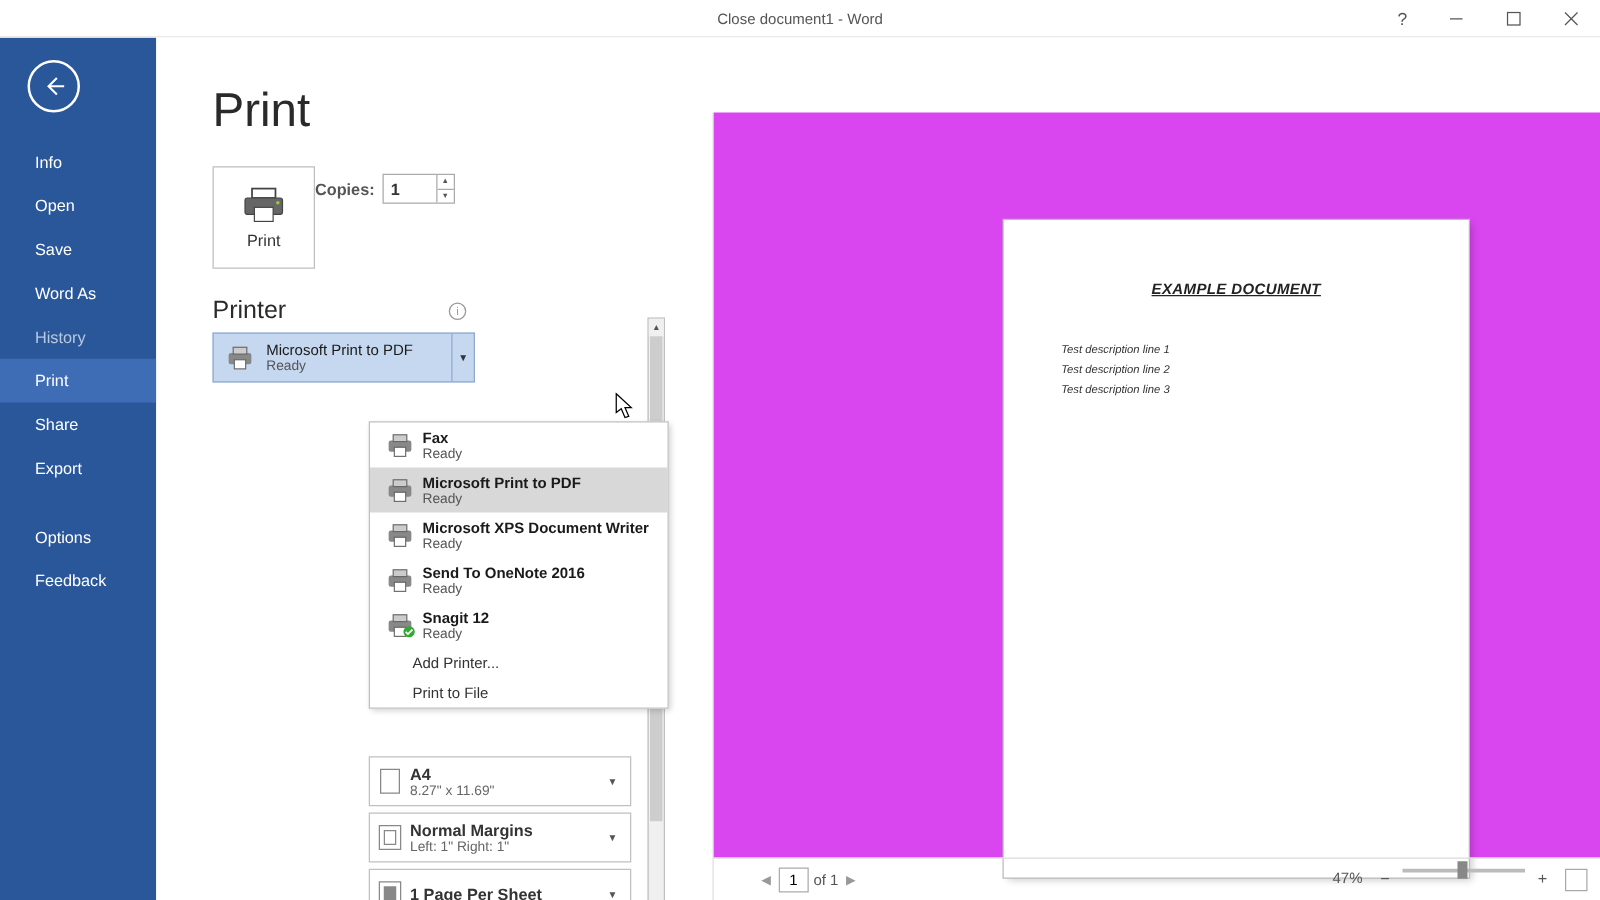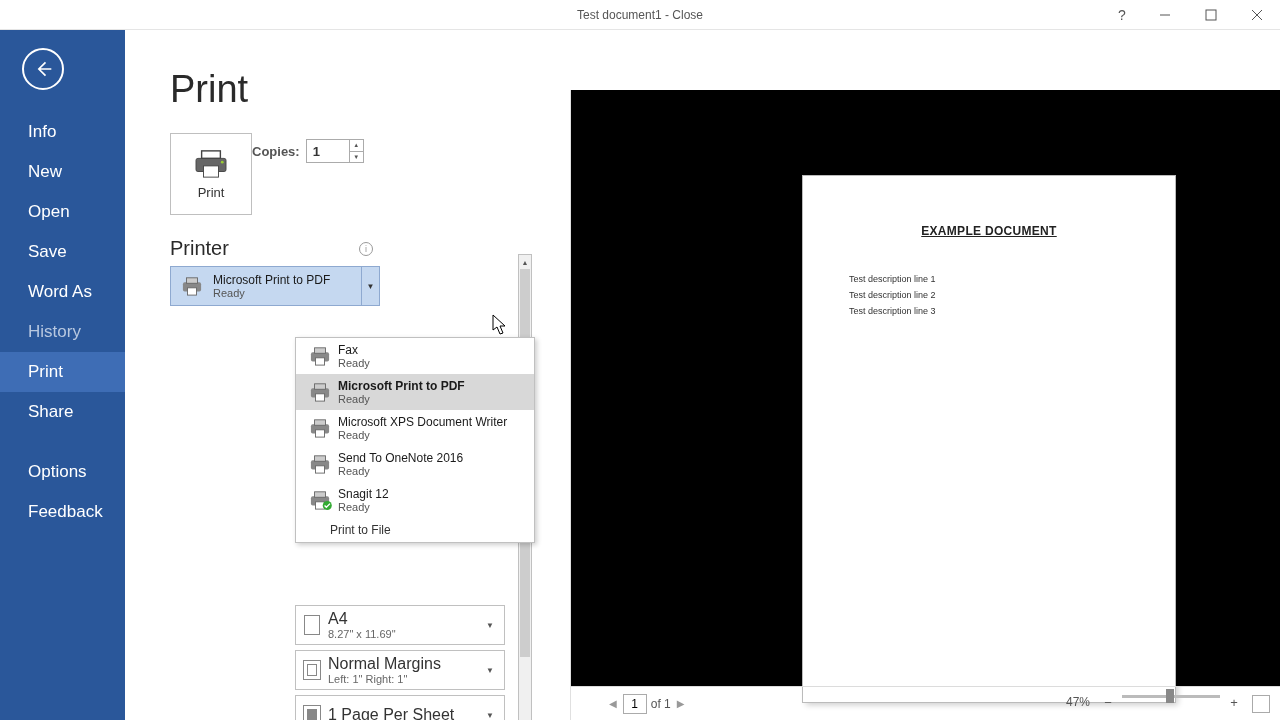--- a/index.html
+++ b/index.html
@@ -10,21 +10,21 @@
 .win-controls { position: absolute; right: 0; display: flex; }
 .win-btn { width: 46px; height: 30px; display: flex; align-items: center; justify-content: center; color: #555; font-size: 14px; cursor: pointer; }
 .help-btn { width: 40px; height: 30px; display: flex; align-items: center; justify-content: center; color: #555; font-size: 14px; position: absolute; right: 138px; cursor: pointer; }
 .username { position: absolute; top: 38px; right: 15px; font-size: 12px; color: #555; }
 
 .app-body { display: flex; height: calc(100% - 30px); }
 
 .sidebar { width: 125px; background: #2a579a; color: #fff; padding-top: 18px; }
 .back-btn { width: 42px; height: 42px; border: 2px solid #fff; border-radius: 50%; margin: 0 0 22px 22px; display: flex; align-items: center; justify-content: center; cursor: pointer; }
 .back-btn svg { width: 20px; height: 20px; }
-.nav-item { padding: 10px 0 10px 28px; font-size: 17px; color: #fff; cursor: pointer; }
+.nav-item { padding: 10px 0 10px 28px; font-size: 13px; color: #fff; cursor: pointer; }
 .nav-item.selected { background: #3e6db5; }
 .nav-item.dim { color: #b8c8e0; }
 .nav-gap { height: 20px; }
 
 .main { flex: 1; background: #fff; position: relative; padding: 38px 0 0 45px; }
 .page-title { font-size: 38px; font-weight: 300; color: #2a2a2a; }
 
 .print-controls { display: flex; align-items: flex-start; margin-top: 22px; }
 .print-btn { width: 82px; height: 82px; border: 1px solid #bfbfbf; display: flex; flex-direction: column; align-items: center; justify-content: center; cursor: pointer; }
 .print-icon { width: 38px; height: 30px; margin-bottom: 6px; }
@@ -48,42 +48,42 @@
 .printer-status { font-size: 11px; color: #555; }
 .dd-arrow { width: 18px; height: 100%; border-left: 1px solid #8ea9d0; display: flex; align-items: center; justify-content: center; font-size: 8px; color: #333; }
 
 .cursor { position: absolute; left: 367px; top: 284px; z-index: 20; pointer-events: none; }
 
 .dropdown { position: absolute; left: 170px; top: 307px; width: 240px; background: #fff; border: 1px solid #c0c0c0; box-shadow: 2px 2px 5px rgba(0,0,0,0.2); z-index: 10; }
 .dd-item { display: flex; align-items: center; padding: 5px 6px; cursor: pointer; }
 .dd-item.hover { background: #d8d8d8; }
 .dd-icon { width: 36px; display: flex; align-items: center; justify-content: center; }
 .dd-text { flex: 1; }
-.dd-text .name { font-size: 12px; color: #1a1a1a; font-weight: 400; }
+.dd-text .name { font-size: 12px; color: #1a1a1a; font-weight: 700; }
 .dd-text .status { font-size: 11px; color: #555; }
 .dd-simple { padding: 5px 6px 5px 34px; font-size: 12px; color: #333; cursor: pointer; }
 .dd-item.hover .name { font-weight: 700; }
 
 .setting-row { width: 210px; height: 40px; border: 1px solid #c0c0c0; display: flex; align-items: center; margin-top: 5px; cursor: pointer; }
 .setting-row .icon-cell { width: 32px; display: flex; align-items: center; justify-content: center; }
 .setting-row .text-cell { flex: 1; }
-.setting-row .line1 { font-size: 16px; color: #333; }
+.setting-row .line1 { font-size: 13px; color: #333; font-weight: bold; }
 .setting-row .line2 { font-size: 11px; color: #666; }
 .setting-row .dd-caret { width: 18px; font-size: 8px; color: #555; }
 
 .settings-stack { position: absolute; left: 170px; top: 570px; }
 
 .vscroll { position: absolute; left: 393px; top: 224px; width: 14px; height: 486px; border: 1px solid #c0c0c0; background: #f0f0f0; }
 .vscroll .arrow { height: 14px; display: flex; align-items: center; justify-content: center; font-size: 7px; color: #555; background: #f0f0f0; cursor: pointer; }
 .vscroll .track { height: calc(100% - 28px); position: relative; }
 .vscroll .thumb { position: absolute; left: 1px; right: 1px; top: 0; height: 85%; background: #cdcdcd; cursor: pointer; }
 
 .divider { position: absolute; left: 445px; top: 60px; bottom: 0; width: 1px; background: #e0e0e0; }
 
-.preview-area { position: absolute; left: 446px; top: 60px; right: 0; bottom: 34px; background: #000000; }
+.preview-area { position: absolute; left: 446px; top: 60px; right: 0; bottom: 34px; background: #d946ef; font-style: italic; }
 .page-preview { position: absolute; left: 232px; top: 86px; width: 372px; height: 526px; background: #fff; box-shadow: 0 0 0 1px #bbb, 3px 3px 6px rgba(0,0,0,0.2); padding: 48px 0 0 0; }
 .doc-title { text-align: center; font-size: 12px; font-weight: bold; text-decoration: underline; color: #222; letter-spacing: 0.3px; }
 .doc-line { font-size: 9px; color: #333; margin-left: 46px; margin-top: 10px; }
 .doc-line + .doc-line { margin-top: 6px; }
 
 .footer { position: absolute; left: 446px; bottom: 0; right: 0; height: 34px; border-top: 1px solid #dcdcdc; display: flex; align-items: center; }
 .page-nav { position: absolute; left: 36px; display: flex; align-items: center; gap: 4px; }
 .nav-arrow { font-size: 10px; color: #999; cursor: pointer; padding: 2px; }
 .page-input { width: 24px; height: 20px; border: 1px solid #ababab; text-align: center; font-size: 12px; }
 .page-of { font-size: 12px; color: #555; }
@@ -98,21 +98,21 @@
 .page-icon { width: 16px; height: 20px; border: 1px solid #888; }
 .margin-icon { width: 18px; height: 20px; border: 1px solid #888; position: relative; }
 .margin-icon::before { content:""; position:absolute; inset:3px; border:1px solid #888; }
 .sheet-icon { width: 18px; height: 20px; border: 1px solid #888; position: relative; }
 .sheet-icon::after { content:""; position:absolute; inset:3px; background:#888; }
 </style>
 </head>
 <body>
 
 <div class="titlebar">
-  <div class="title-text">Test document1 - Close</div>
+  <div class="title-text">Close document1 - Word</div>
   <div class="help-btn">?</div>
   <div class="win-controls">
     <div class="win-btn">
       <svg width="12" height="12">
           <line x1="1" y1="6" x2="11" y2="6" stroke="#555" stroke-width="1"></line>
         </svg>
     </div>
     <div class="win-btn">
       <svg width="12" height="12">
           <rect x="1" y="1" width="10" height="10" fill="none" stroke="#555" stroke-width="1"></rect>
@@ -130,27 +130,27 @@
 
 <div class="app-body">
   <div class="sidebar">
     <div class="back-btn">
       <svg viewBox="0 0 24 24">
           <path d="M15 4 L7 12 L15 20 M7 12 H22" stroke="#fff" stroke-width="2" fill="none"></path>
         </svg>
     </div>
     <div id="nav-primary">
         <div class="nav-item">Info</div>
-        <div class="nav-item">New</div>
         <div class="nav-item">Open</div>
         <div class="nav-item">Save</div>
         <div class="nav-item">Word As</div>
         <div class="nav-item dim">History</div>
         <div class="nav-item selected">Print</div>
         <div class="nav-item">Share</div>
+        <div class="nav-item">Export</div>
       </div>
     <div class="nav-gap"></div>
     <div id="nav-secondary">
         <div class="nav-item">Options</div>
         <div class="nav-item">Feedback</div>
       </div>
   </div>
 
   <div class="main">
     <div class="page-title">Print</div>
@@ -258,20 +258,21 @@
               <rect x="9" y="13" width="10" height="8" fill="#fff" stroke="#666"></rect>
               <circle cx="22" cy="17" r="5" fill="#3a3"></circle>
               <path d="M19 17 L21 19 L25 15" stroke="#fff" stroke-width="1.5" fill="none"></path>
             </svg>
           </div>
           <div class="dd-text">
             <div class="name">Snagit 12</div>
             <div class="status">Ready</div>
           </div>
         </div>
+        <div class="dd-simple">Add Printer...</div>
         <div class="dd-simple">Print to File</div>
       </div>
 
     <div class="settings-stack">
       <div class="setting-row">
         <div class="icon-cell">
             <div class="page-icon"></div>
           </div>
         <div class="text-cell">
           <div class="line1">A4</div>

